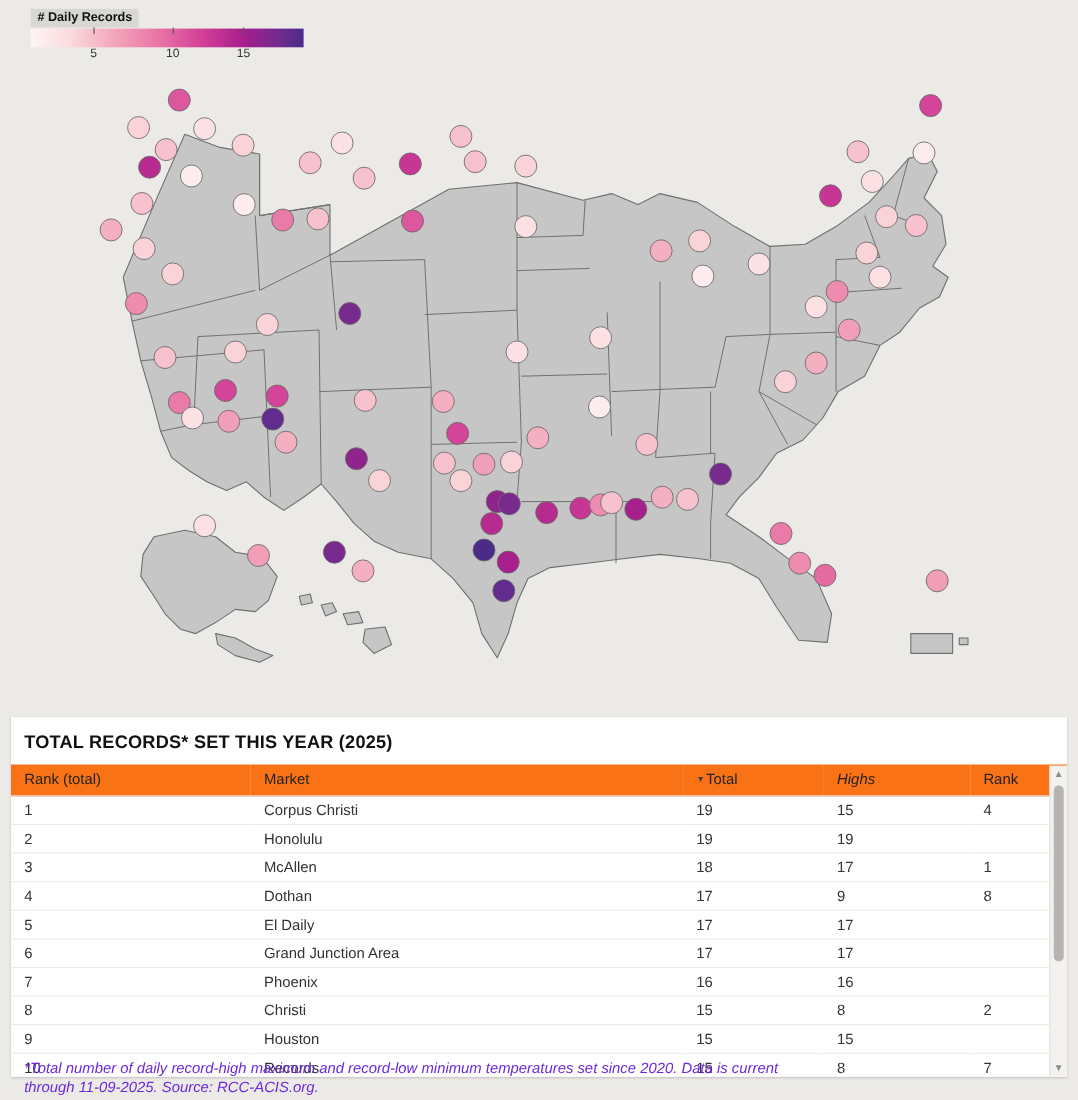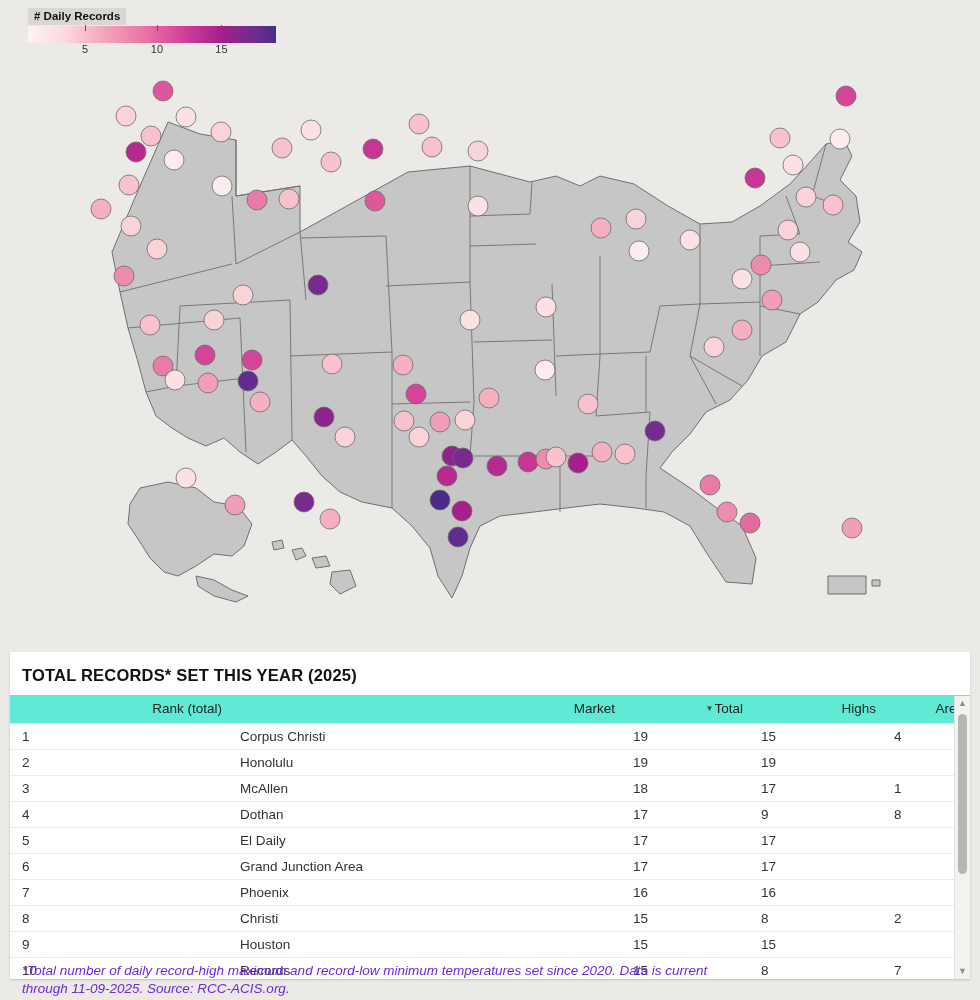--- a/index.html
+++ b/index.html
@@ -94,37 +94,37 @@
     letter-spacing: .2px;
     padding: 14px 0 10px 12px;
   }
   table.records {
     width: 100%;
     border-collapse: collapse;
     font-size: 13.5px;
     color: #333;
   }
   table.records thead th {
-    background: #5eead4;
-    text-align: right;
+    background: #f97316;
+    text-align: left;
     font-weight: normal;
     color: #222;
     padding: 6px 6px 7px 12px;
     border-bottom: 1px solid #e3e1de;
     white-space: nowrap;
   }
   table.records tbody td {
     padding: 5px 6px 5px 12px;
     border-bottom: 1px solid #ecebe8;
     white-space: nowrap;
   }
   .col-rank { width: 200px; }
   .col-market { width: 375px; }
   .col-total { width: 110px; }
-  .col-highs { width: 115px; }
+  .col-highs { width: 115px; font-style: italic; }
   .col-lows { width: auto; }
   .sort-caret {
     font-size: 8px;
     color: #444;
     margin-right: 1px;
     vertical-align: 2px;
   }
 
   
   .scrollbar {
@@ -354,21 +354,21 @@
 
   <div class="panel">
     <div class="panel-title">TOTAL RECORDS* SET THIS YEAR (2025)</div>
     <table class="records">
       <thead>
         <tr>
           <th class="col-rank">Rank (total)</th>
           <th class="col-market">Market</th>
           <th class="col-total"><span class="sort-caret">▼</span><span>Total</span></th>
           <th class="col-highs">Highs</th>
-          <th class="col-lows">Area</th>
+          <th class="col-lows">Rank</th>
         </tr>
       </thead>
       <tbody>
         <tr>
           <td>1</td>
           <td>Corpus Christi</td>
           <td>19</td>
           <td>15</td>
           <td>4</td>
         </tr>

